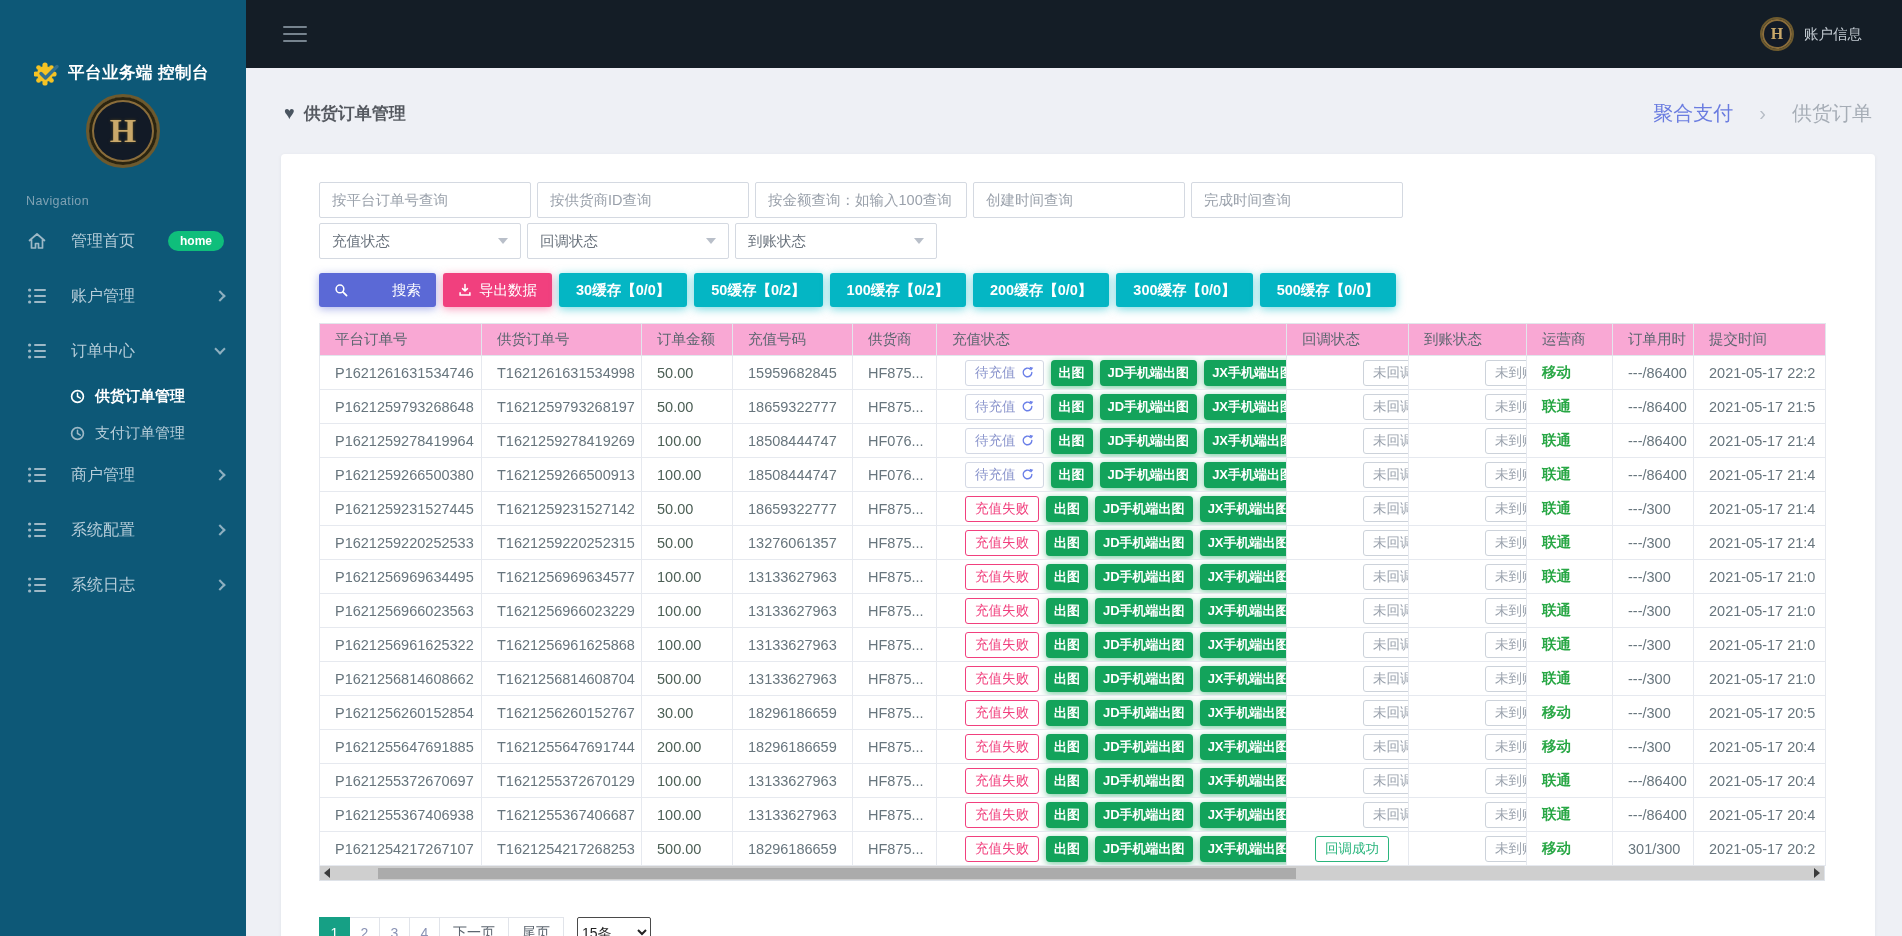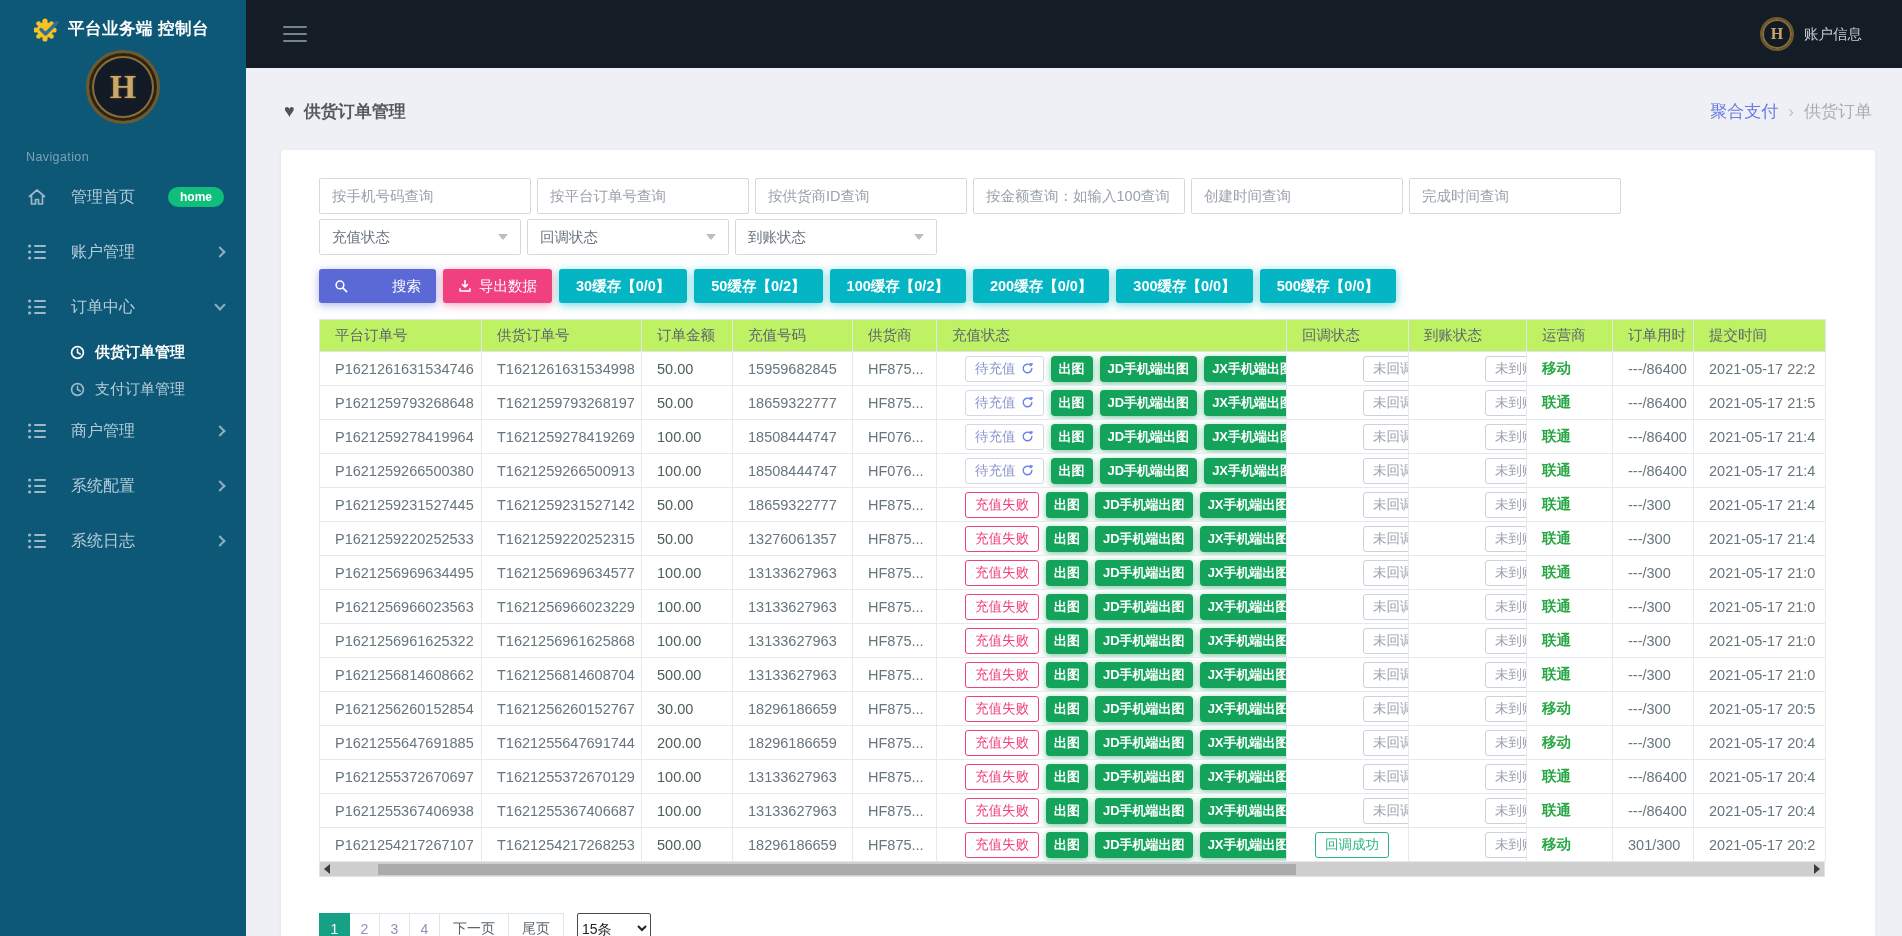--- a/index.html
+++ b/index.html
@@ -9,21 +9,21 @@
     --refresh-blue:#6a7fe8; --pending:#8a94cc; --muted:#9aa2ad; --success:#2ab57d;
     --op-green:#28a745; --amount:#4c5f55; --cell:#67757d; --border:#e6e9ef;
   }
   *{box-sizing:border-box; margin:0; padding:0;}
   body{width:1902px; height:936px; overflow:hidden; background:var(--content-bg);
        font-family:"Liberation Sans","DejaVu Sans",sans-serif;}
   .app{display:flex; width:1902px; height:936px;}
 
   
   .sidebar{width:246px; flex:0 0 246px; background:var(--sidebar-bg); color:#b6cdd9; overflow:hidden;}
-  .brand{display:flex; align-items:center; gap:8px; padding:16px 8px 0 34px;}
+  .brand{display:flex; align-items:center; gap:8px; padding:16px 8px 0 34px;margin-top:44px;}
   .brand-title{color:#fff; font-size:16.5px; font-weight:bold; letter-spacing:.5px;}
   .admin-line{padding:10px 0 0 44px; font-size:15px; color:#4f7e99; font-weight:bold;}
   .avatar-big{width:74px; height:74px; border-radius:50%; background:#121a26; margin:8px auto 0;
       border:3px solid #6d5a2e; display:flex; align-items:center; justify-content:center;
       box-shadow:inset 0 0 0 3px #2a2410, inset 0 0 0 5px #8a6d3b;}
   .avatar-big span{font-family:"Liberation Serif","DejaVu Serif",serif; font-size:34px; color:#c9a86a; font-weight:bold; text-shadow:0 0 3px #5c4a1e;}
   .nav-header{padding:26px 0 0 26px; font-size:12.5px; font-weight:normal; color:#7fa2b4; letter-spacing:.4px;}
   .nav{margin-top:22px;}
   .nav-item{display:flex; align-items:center; padding:0 22px 0 27px; margin-bottom:33px; height:22px; font-size:16px; color:#b6cdd9; cursor:pointer;justify-content:space-between;}
   .nav-item .ni-icon{width:20px; height:20px; margin-right:24px; color:#9db8c6; flex:0 0 20px;}
@@ -46,21 +46,21 @@
   .account{display:flex; align-items:center; gap:10px; cursor:pointer;}
   .avatar-mini{width:34px; height:34px; border-radius:50%; background:#121a26; border:2px solid #6d5a2e;
      display:flex; align-items:center; justify-content:center; box-shadow:inset 0 0 0 2px #8a6d3b;}
   .avatar-mini span{font-family:"Liberation Serif","DejaVu Serif",serif; font-size:16px; color:#c9a86a; font-weight:bold;}
   .account-label{color:#c2cad1; font-size:14.5px;}
 
   .content{flex:1; padding:32px 27px 0 35px; overflow:hidden;}
   .page-head{display:flex; align-items:center; justify-content:space-between; padding:0 3px;}
   .page-title{font-size:17px; font-weight:bold; color:#54585f; display:flex; align-items:center; gap:9px;}
   .heart{font-size:18px; color:#4a5560;}
-  .breadcrumb{font-size:17px; display:flex; align-items:center; gap:10px;}
+  .breadcrumb{font-size:20px; display:flex; align-items:center; gap:26px;}
   .breadcrumb .bc-link{color:var(--link-blue); cursor:pointer;}
   .breadcrumb .bc-sep{color:#b7bdc6;}
   .breadcrumb .bc-cur{color:#a6adb6;}
 
   .card{background:#fff; border-radius:4px; margin-top:27px; padding:28px 38px 30px; box-shadow:0 1px 4px rgba(40,50,70,.06); min-height:780px;}
 
   
   .filter-row{display:flex; flex-wrap:wrap;}
   .f-input{width:212px; height:36px; border:1px solid #d4d9e1; border-radius:2px; margin:0 6px 5px 0;
      padding:0 12px; font-size:14.5px; color:#555; outline:none; font-family:inherit;}
@@ -74,21 +74,21 @@
   .btn{height:34px; border:none; border-radius:3px; color:#fff; font-size:14.5px; display:inline-flex;
      align-items:center; gap:7px; padding:0 15px; margin-right:7px; cursor:pointer; font-family:inherit; white-space:nowrap;}
   .btn svg{width:14px; height:14px;}
   .btn-search{background:var(--indigo); box-shadow:0 2px 8px rgba(91,105,214,.5);gap:44px;}
   .btn-export{background:var(--pink); box-shadow:0 2px 8px rgba(241,64,126,.5);}
   .btn-cache{background:var(--teal); box-shadow:0 2px 10px rgba(4,182,196,.55); font-weight:bold; padding:0 17px;}
 
   
   .table-outer{width:1506px;}
   table{border-collapse:collapse; table-layout:fixed; width:1506px; font-size:14.5px;}
-  th{background:#bef264; border:1px solid #e2e6ec; color:#5c6670; font-weight:normal; height:32px;
+  th{background:#f9a8d4; border:1px solid #e2e6ec; color:#5c6670; font-weight:normal; height:32px;
      text-align:left; padding-left:15px; white-space:nowrap; overflow:hidden;}
   td{border:1px solid var(--border); color:var(--cell); height:34px; padding-left:15px; white-space:nowrap; overflow:hidden;}
   td.c-amt{color:var(--amount);}
   td.c-op{color:var(--op-green); font-weight:bold;}
   td.c-status{padding-left:28px;}
   .pill{display:inline-flex; align-items:center; gap:5px; height:26px; padding:0 9px; border:1px solid #ccd2da;
      border-radius:3px; font-size:13.5px; background:#fff; cursor:pointer; vertical-align:middle;}
   .pill .ref{width:13px; height:13px; color:var(--refresh-blue);}
   .pill.pending{border-color:#d3d8e4; color:var(--pending);}
   .pill.failed{border-color:var(--pink); color:var(--pink);}
@@ -279,21 +279,20 @@
         <div class="breadcrumb">
           <span class="bc-link">聚合支付</span>
           <span class="bc-sep">›</span>
           <span class="bc-cur">供货订单</span>
         </div>
       </div>
 
       <div class="card">
 
         <div class="filter-row">
-          <input class="f-input" placeholder="按手机号码查询" style="">
           <input class="f-input" placeholder="按平台订单号查询" style="">
           <input class="f-input" placeholder="按供货商ID查询" style="">
           <input class="f-input" placeholder="按金额查询：如输入100查询" style="">
           <input class="f-input" placeholder="创建时间查询" style="">
           <input class="f-input" placeholder="完成时间查询" style="">
         </div>
 
         <div class="filter-row">
           <div class="f-select">
               <span>充值状态</span>

